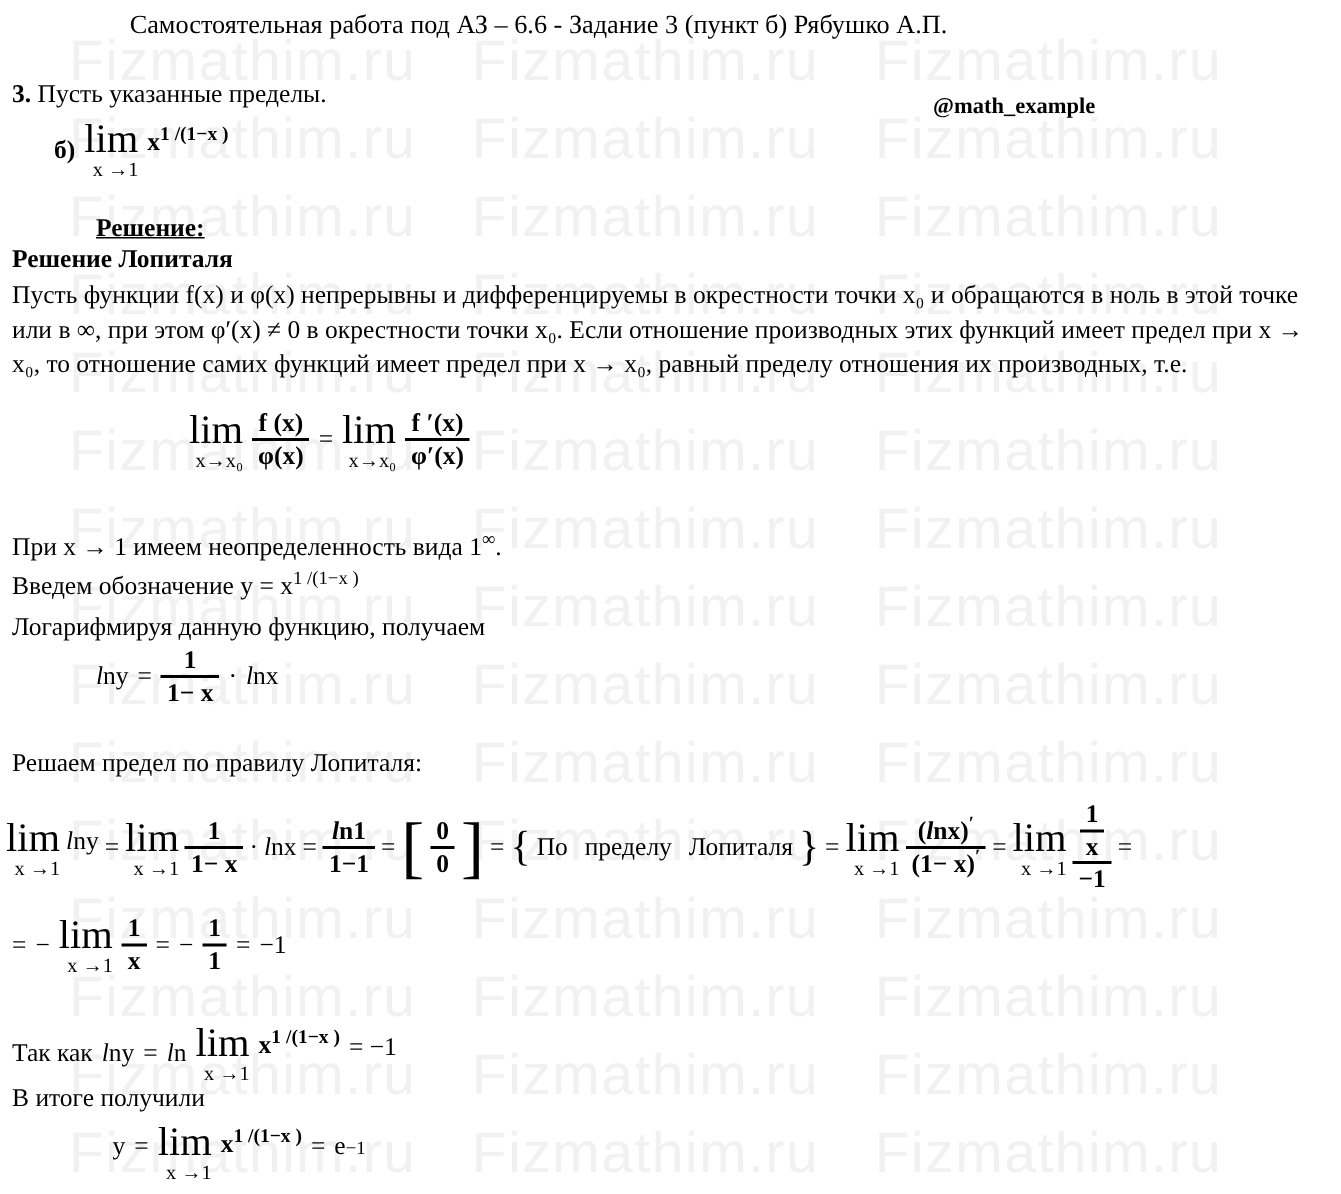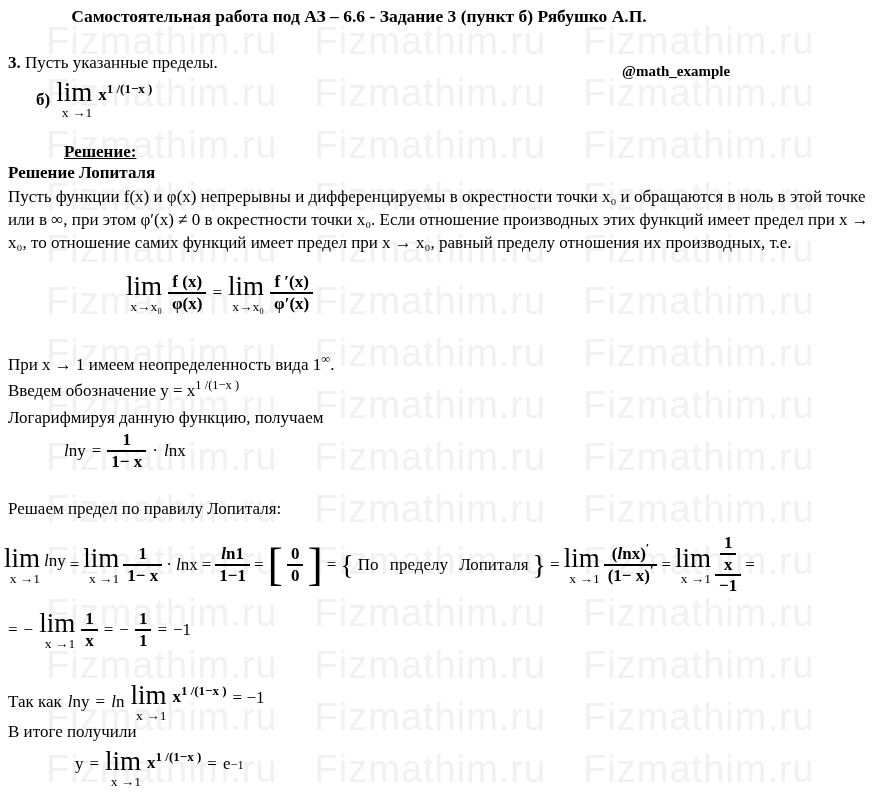--- a/index.html
+++ b/index.html
@@ -13,21 +13,21 @@
   .wm-row{
     position:absolute;left:0;width:894px;box-sizing:border-box;
     padding-left:46px;display:flex;gap:37px;white-space:nowrap;
     font-family:"Liberation Sans",sans-serif;font-size:38px;line-height:1;
     color:#f1f1f1;letter-spacing:1px;
   }
   
   .content{position:relative;z-index:1;}
   .abs{position:absolute;}
   .bold{font-weight:bold;}
-  .title{top:6px;left:0;width:718px;text-align:center;font-weight:bold;font-size:17.5px;}
+  .title{top:6px;left:0;width:718px;text-align:center;font-weight:normal;font-size:17.5px;}
   .handle{top:63px;left:622px;font-weight:bold;font-size:15px;}
   .text-line{white-space:nowrap;}
   .rule-text{width:878px;line-height:23px;text-align:left;}
   .underline{text-decoration:underline;}
   sup{font-size:12.5px;line-height:0;vertical-align:super;}
   
   .math-row{display:flex;align-items:center;gap:6px;white-space:nowrap;}
   .tight{gap:4px;}
   .tok{display:inline-flex;align-items:baseline;}
   .lim{display:inline-flex;flex-direction:column;align-items:flex-end;line-height:1;}

